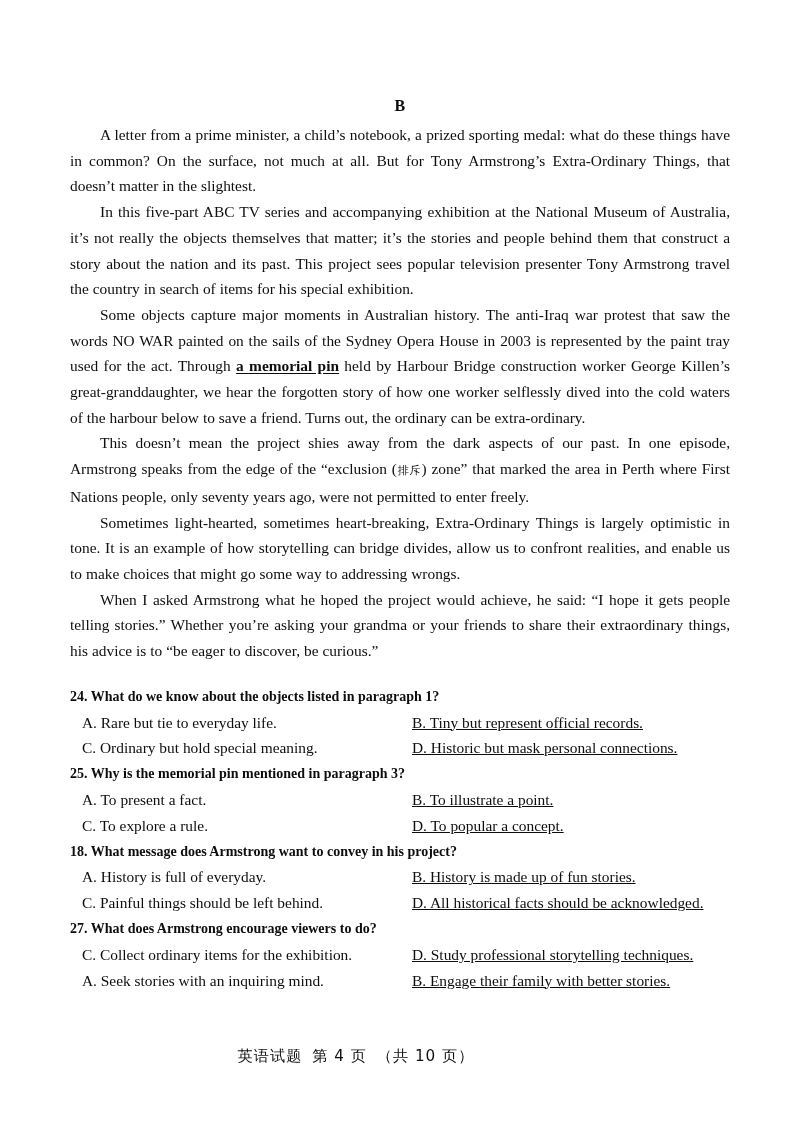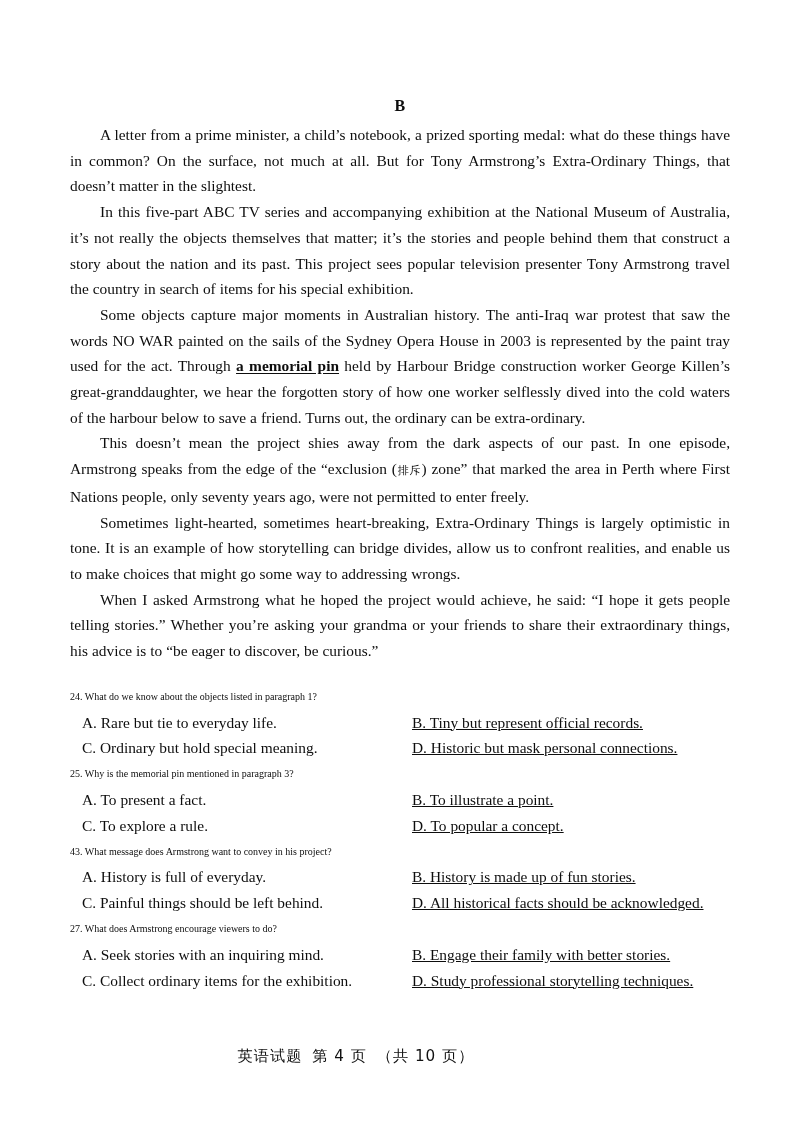--- a/index.html
+++ b/index.html
@@ -70,24 +70,25 @@
   }
 
   
   .questions {
     margin-top: 20px;
   }
   .q-block {
     margin-bottom: 0;
   }
   .q-stem {
-    font-size: 10px;
+    font-size: 14px;
     line-height: 25.8px;
     margin: 0;
     text-indent: 0;
+    font-weight: bold;
   }
   .opt-row {
     display: flex;
     font-size: 15.4px;
     line-height: 25.8px;
   }
   .opt-left {
     width: 342px;
     padding-left: 12px;
     box-sizing: border-box;
@@ -147,39 +148,39 @@
           <div class="opt-row">
             <div class="opt-left">A. To present a fact.</div>
             <div class="opt-right">B. To illustrate a point.</div>
           </div>
           <div class="opt-row">
             <div class="opt-left">C. To explore a rule.</div>
             <div class="opt-right">D. To popular a concept.</div>
           </div>
         </div>
         <div class="q-block">
-          <div class="q-stem">43. What message does Armstrong want to convey in his project?</div>
+          <div class="q-stem">18. What message does Armstrong want to convey in his project?</div>
           <div class="opt-row">
             <div class="opt-left">A. History is full of everyday.</div>
             <div class="opt-right">B. History is made up of fun stories.</div>
           </div>
           <div class="opt-row">
             <div class="opt-left">C. Painful things should be left behind.</div>
             <div class="opt-right">D. All historical facts should be acknowledged.</div>
           </div>
         </div>
         <div class="q-block">
           <div class="q-stem">27. What does Armstrong encourage viewers to do?</div>
           <div class="opt-row">
+            <div class="opt-left">C. Collect ordinary items for the exhibition.</div>
+            <div class="opt-right">D. Study professional storytelling techniques.</div>
+          </div>
+          <div class="opt-row">
             <div class="opt-left">A. Seek stories with an inquiring mind.</div>
             <div class="opt-right">B. Engage their family with better stories.</div>
-          </div>
-          <div class="opt-row">
-            <div class="opt-left">C. Collect ordinary items for the exhibition.</div>
-            <div class="opt-right">D. Study professional storytelling techniques.</div>
           </div>
         </div>
       </div>
 
   </div>
 
   <div class="footer">
     <span class="seg">英语试题</span>
     <span class="seg">第 4 页</span>
     <span class="seg">（共 10 页）</span>

